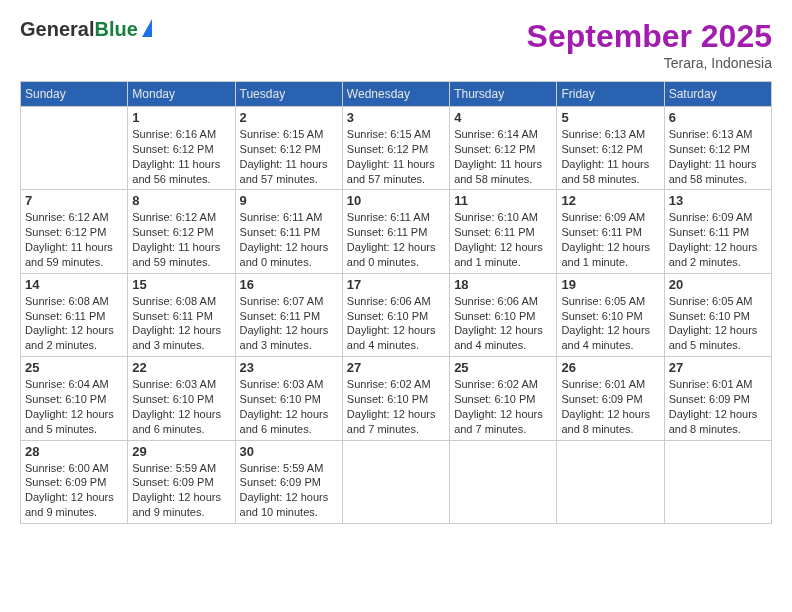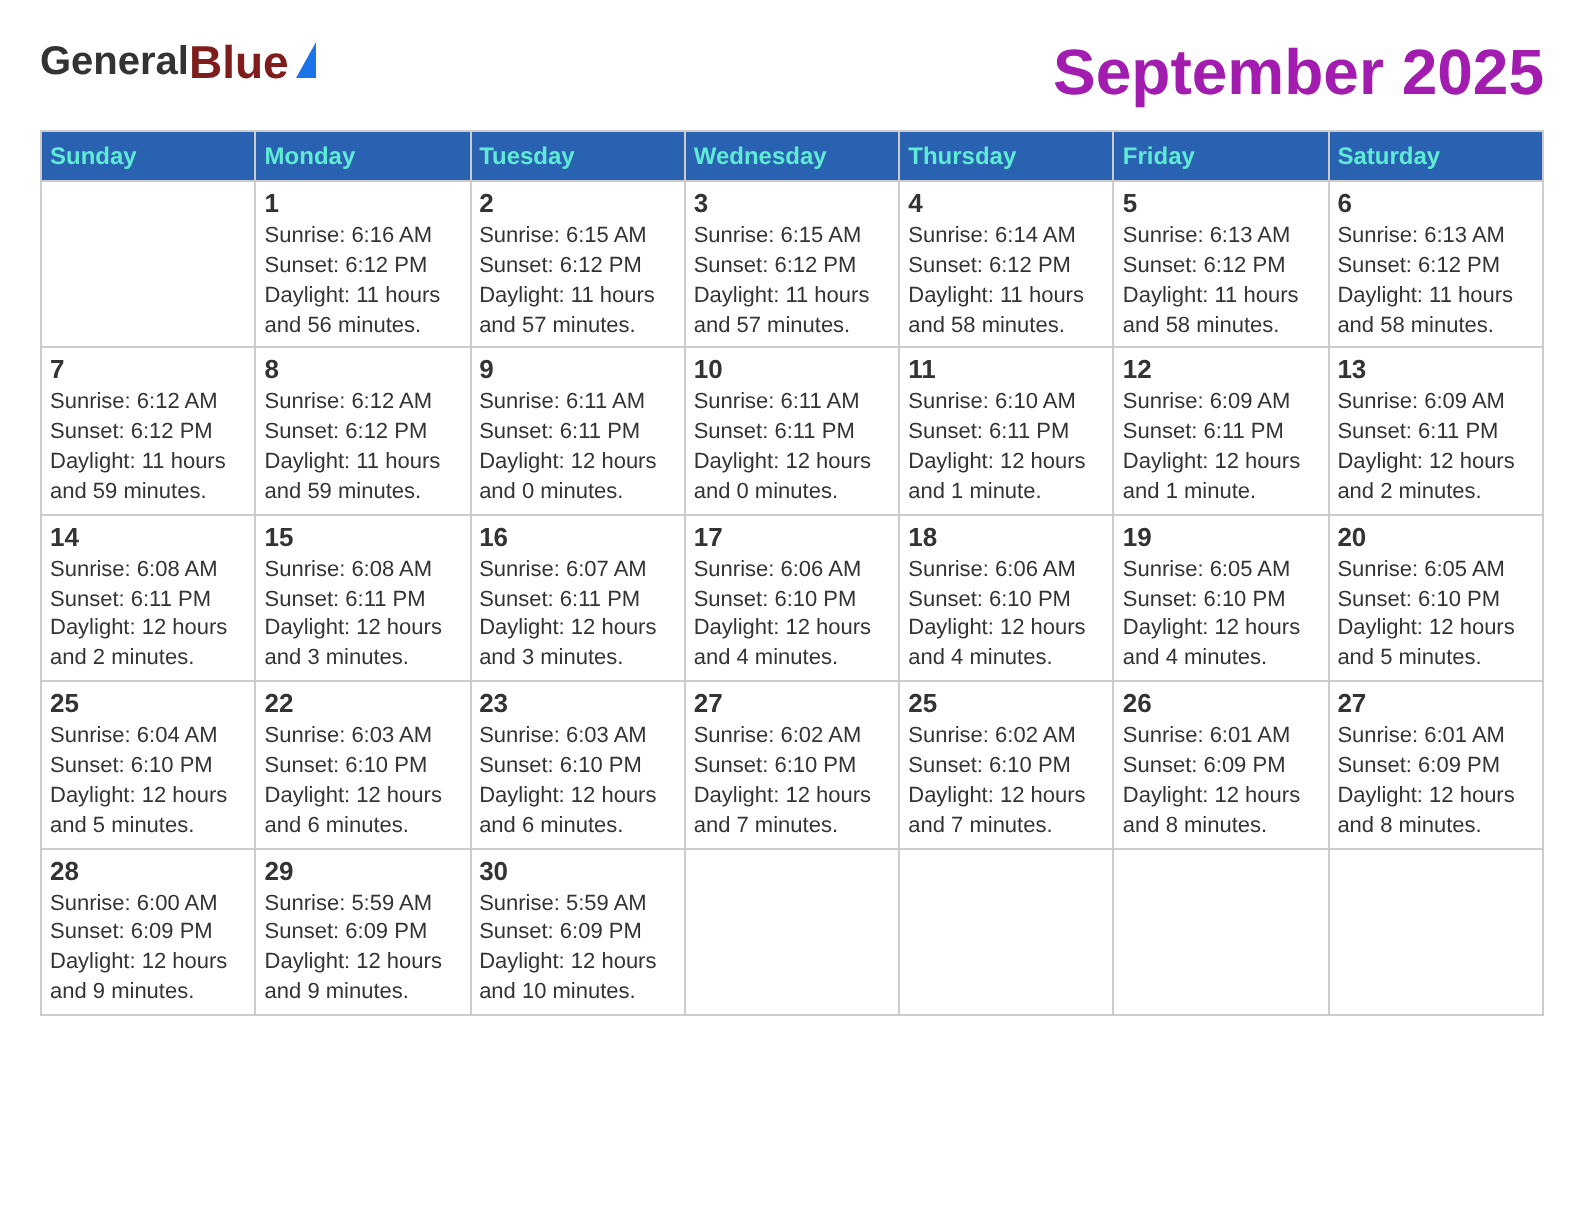--- a/index.html
+++ b/index.html
@@ -34,23 +34,23 @@
       font-size: 14px;
       color: #555;
     }
     .calendar {
       width: 100%;
       border-collapse: collapse;
       table-layout: fixed;
     }
     .calendar th {
       background-color: #2962b0;
-      color: #5eead4;
+      color: #e5e5e5;
       font-size: 12px;
-      font-weight: bold;
+      font-weight: normal;
       padding: 5px 4px;
       text-align: left;
       border: 1px solid #ccc;
     }
     .calendar td {
       border: 1px solid #ccc;
       vertical-align: top;
       padding: 3px 4px;
       font-size: 9.5px;
       color: #333;
@@ -79,23 +79,23 @@
     .logo-line1 {
       display: flex;
       align-items: center;
     }
     .logo-general {
       font-size: 20px;
       font-weight: bold;
       color: #333;
     }
     .logo-blue-part {
-      font-size: 23px;
+      font-size: 20px;
       font-weight: bold;
-      color: #7f1d1d;
+      color: #15803d;
     }
     .triangle-icon {
       display: inline-block;
       width: 0;
       height: 0;
       border-left: 10px solid transparent;
       border-bottom: 18px solid #1a73e8;
       margin-left: 4px;
       margin-top: -4px;
     }
@@ -107,20 +107,21 @@
   <div class="header">
     <div class="logo-wrapper">
       <div class="logo-line1">
         <span class="logo-general">General</span>
         <span class="logo-blue-part">Blue</span>
         <span class="triangle-icon"></span>
       </div>
     </div>
     <div class="title-block">
       <div class="month-title">September 2025</div>
+      <div class="location">Terara, Indonesia</div>
     </div>
   </div>
 
   <table class="calendar">
     <thead>
       <tr>
         <th>Sunday</th>
         <th>Monday</th>
         <th>Tuesday</th>
         <th>Wednesday</th>

